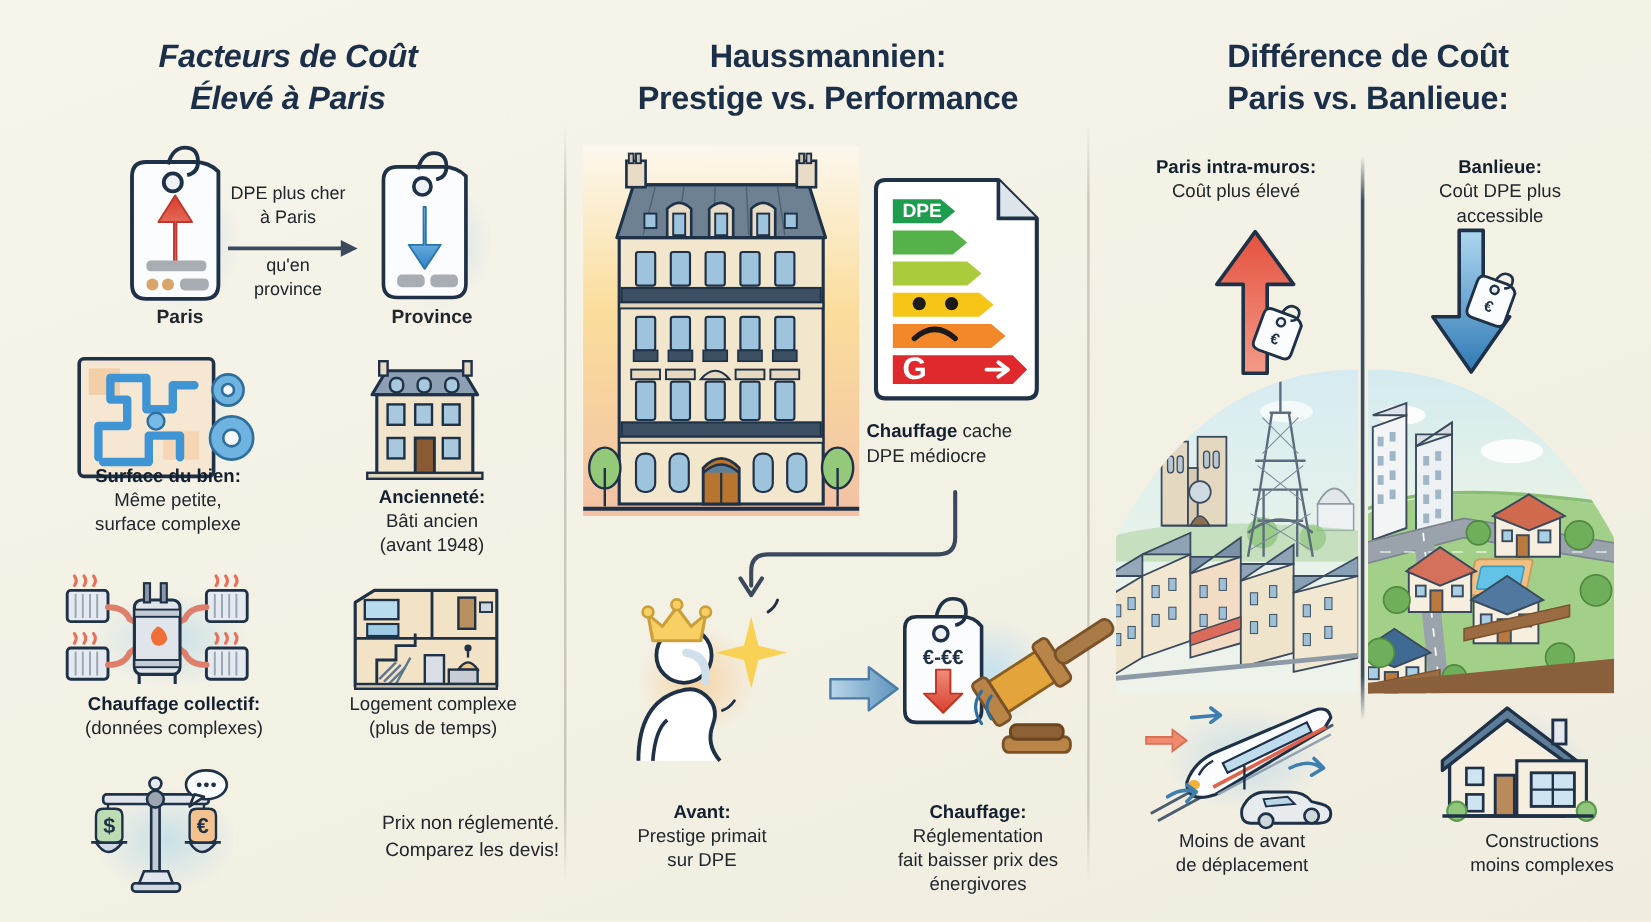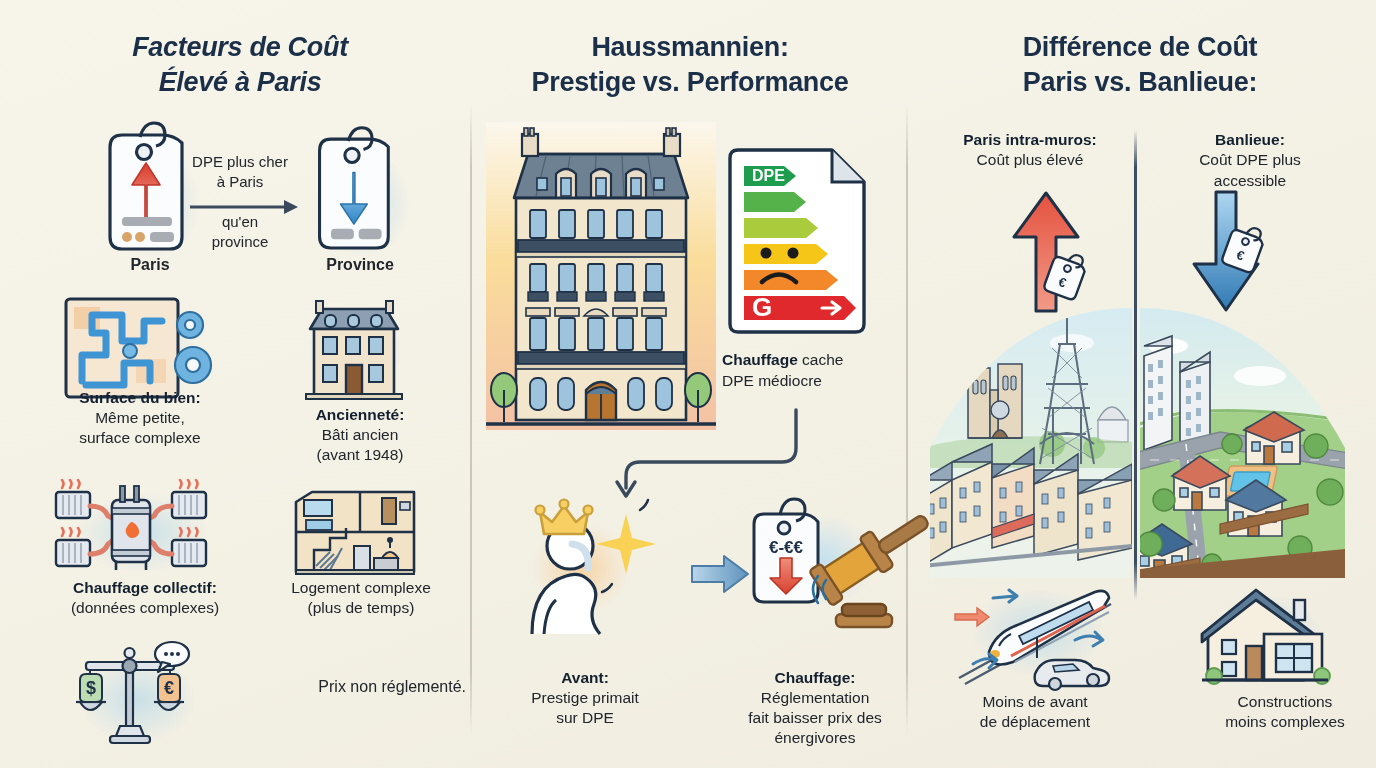--- a/index.html
+++ b/index.html
@@ -256,20 +256,21 @@
     <ellipse cx="106" cy="14" rx="17" ry="12" fill="#fbfcfd" stroke="#1f3147" stroke-width="2.2"></ellipse>
     <path d="M96 22 L92 32 L104 24 Z" fill="#fbfcfd" stroke="#1f3147" stroke-width="2.2" stroke-linejoin="round"></path>
     <circle cx="100" cy="14" r="2" fill="#1f3147"></circle>
       <circle cx="106" cy="14" r="2" fill="#1f3147"></circle>
       <circle cx="112" cy="14" r="2" fill="#1f3147"></circle>
     <rect x="44" y="96" width="40" height="7" rx="3" fill="#cfd8e0" stroke="#1f3147" stroke-width="2.2"></rect>
     <path d="M50 96 L54 86 L74 86 L78 96 Z" fill="#dfe5eb" stroke="#1f3147" stroke-width="2.2"></path>
   </svg>
   <div class="cap" style="left:200px; top:676px; width:230px; text-align:right; font-size:16px; line-height:1.35;margin-left:36px;">
     <div>Prix non réglementé.</div>
+    <div>Comparez les devis!</div>
   </div>
 
   <div class="col-title" style="left:490px; top:30px; width:400px;">
     <div>Haussmannien:</div>
     <div>Prestige vs. Performance</div>
   </div>
 
   <svg style="position:absolute; left:486px; top:122px;" width="230" height="312" viewBox="0 0 230 312">
     <defs>
       <linearGradient id="sunsetBg" x1="0" y1="0" x2="0" y2="1">

